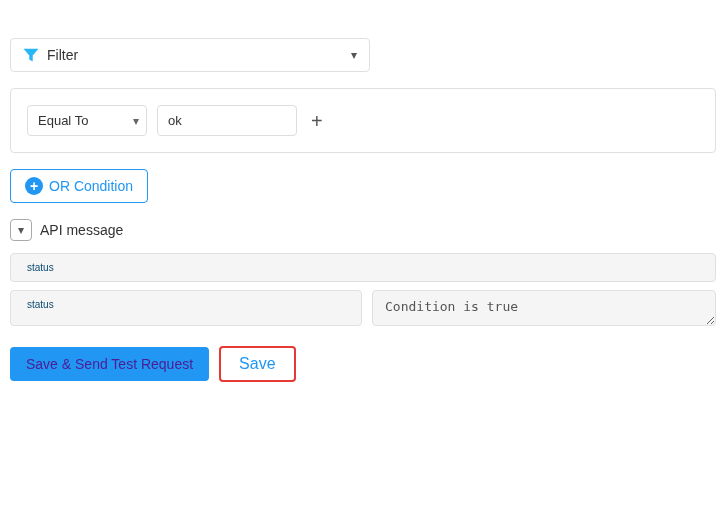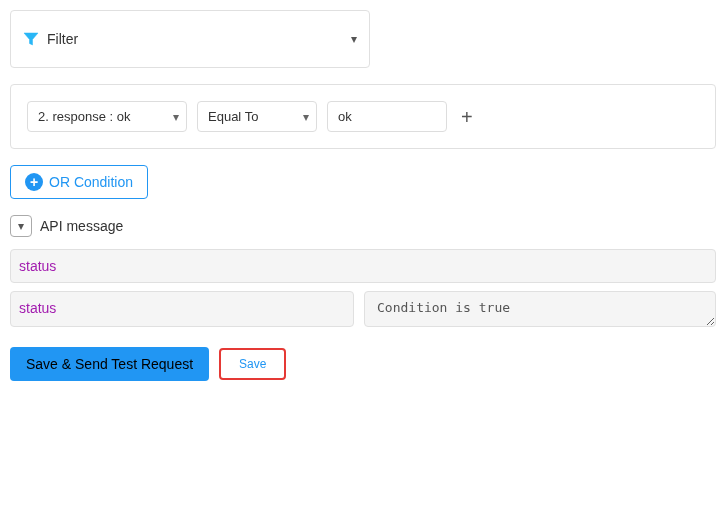--- a/index.html
+++ b/index.html
@@ -12,26 +12,27 @@
       color: #333;
       font-size: 14px;
     }
 
     
     .filter-header {
       display: flex;
       align-items: center;
       border: 1px solid #e0e0e0;
       border-radius: 4px;
-      padding: 20px 12px;
+      padding: 8px 12px;
       width: 360px;
       margin-bottom: 16px;
       cursor: pointer;
       background: #fff;
       justify-content: space-between;
+      margin-top: 28px;
     }
     .filter-header-left {
       display: flex;
       align-items: center;
       gap: 8px;
     }
     .filter-icon {
       width: 16px;
       height: 16px;
     }
@@ -83,21 +84,21 @@
       font-size: 12px;
     }
     .response-select select { width: 160px; }
     .operator-select select { width: 120px; }
     .value-input {
       border: 1px solid #ddd;
       border-radius: 4px;
       padding: 7px 10px;
       font-size: 13px;
       color: #333;
-      width: 120px;
+      width: 140px;
       outline: none;
     }
     .add-button {
       background: none;
       border: none;
       cursor: pointer;
       font-size: 20px;
       color: #555;
       padding: 0 4px;
       line-height: 1;
@@ -166,24 +167,24 @@
     }
     .response-field-row {
       display: flex;
       gap: 10px;
       align-items: stretch;
     }
     .field-key {
       flex: 1;
       border: 1px solid #e0e0e0;
       border-radius: 4px;
-      padding: 8px 8px;
+      padding: 8px 16px;
       background: #f5f5f5;
-      font-size: 14px;
-      color: #a21caf;
+      font-size: 10px;
+      color: #0c4a6e;
     }
     .field-value {
       flex: 1;
       border: 1px solid #e0e0e0;
       border-radius: 4px;
       padding: 8px 12px;
       background: #f5f5f5;
       font-size: 13px;
       color: #555;
       resize: none;
@@ -195,35 +196,35 @@
 
     
     .footer-buttons {
       display: flex;
       align-items: center;
       gap: 10px;
       margin-top: 20px;
     }
     .btn-save-send {
       background: #2196F3;
-      color: #000000;
+      color: #4c1d95;
       border: none;
       border-radius: 4px;
       padding: 9px 16px;
       font-size: 14px;
       cursor: pointer;
       font-weight: 500;
     }
     .btn-save {
       background: #fff;
       color: #2196F3;
       border: 2px solid #e53935;
       border-radius: 4px;
       padding: 7px 18px;
-      font-size: 12px;
+      font-size: 16px;
       cursor: pointer;
       font-weight: 500;
     }
   </style>
 </head>
 <body>
 
 
 
 
@@ -233,27 +234,20 @@
       <path d="M1 2h14l-5.5 6.5V14l-3-1.5V8.5L1 2z" fill="#29B6F6" stroke="#29B6F6" stroke-width="0.5"></path>
     </svg>
     <span class="filter-label">Filter</span>
   </div>
   <span class="chevron-down">▾</span>
 </div>
 
 
 <div class="condition-section">
   <div class="condition-row">
-    <div class="select-wrapper response-select">
-      <select>
-        <option selected="">2. response : ok</option>
-        <option>1. response : status</option>
-        <option>3. response : message</option>
-      </select>
-    </div>
     <div class="select-wrapper operator-select">
       <select>
         <option selected="">Equal To</option>
         <option>Not Equal To</option>
         <option>Contains</option>
         <option>Not Contains</option>
       </select>
     </div>
     <input class="value-input" type="text" value="ok" style="">
     <button class="add-button">+</button>

